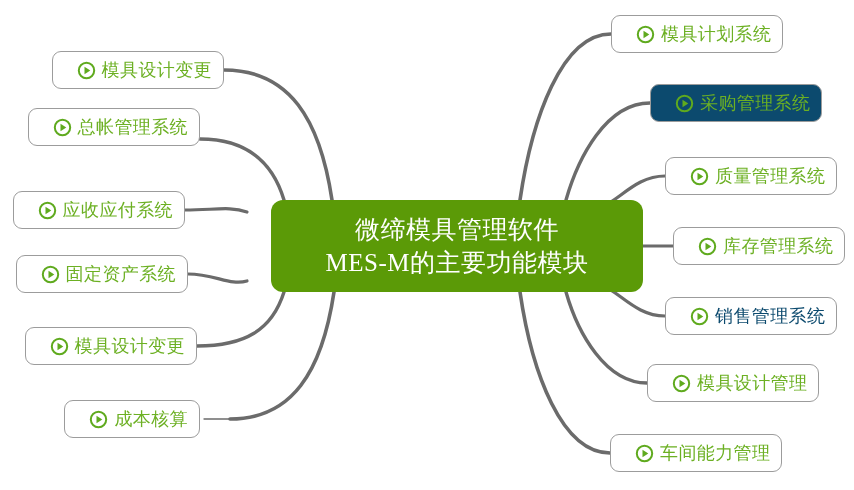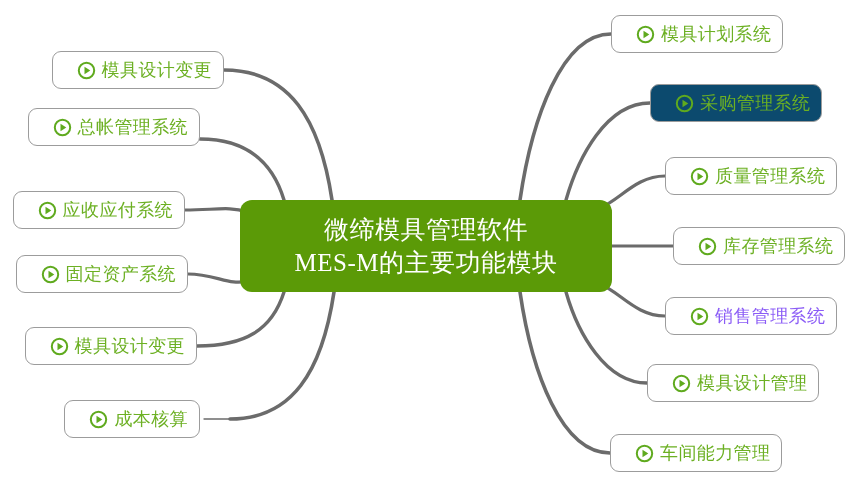--- a/index.html
+++ b/index.html
@@ -28,20 +28,21 @@
   
   #center-node {
     position: absolute;
     box-sizing: border-box;
     display: flex;
     align-items: center;
     justify-content: center;
     text-align: center;
     border-radius: 12px;
     z-index: 5;
+    margin-left: 31px;
   }
   #center-node .center-text {
     font-family: "Liberation Serif", "DejaVu Serif", serif;
     color: #ffffff;
     font-size: 25px;
     line-height: 1.32;
     letter-spacing: 0.5px;
     white-space: pre-line;
     padding: 0 14px;
   }
@@ -200,21 +201,21 @@
             <circle cx="10" cy="10" r="8.1" fill="none" stroke="#5faa1e" stroke-width="2.1"></circle>
             <path d="M 7.9 6.1 L 14 10 L 7.9 13.9 Z" fill="#5faa1e"></path>
           </svg></span>
         <span class="node-label" style="color: rgb(108, 176, 35);">库存管理系统</span>
       </div>
       <div class="branch-node" style="top: 297px; left: 665px; background: rgb(255, 255, 255); border-color: rgb(156, 156, 156);">
         <span class="play-icon"><svg viewBox="0 0 20 20" xmlns="http://www.w3.org/2000/svg">
             <circle cx="10" cy="10" r="8.1" fill="none" stroke="#5faa1e" stroke-width="2.1"></circle>
             <path d="M 7.9 6.1 L 14 10 L 7.9 13.9 Z" fill="#5faa1e"></path>
           </svg></span>
-        <span class="node-label" style="color: #8b5cf6;">销售管理系统</span>
+        <span class="node-label" style="color: #0c4a6e;">销售管理系统</span>
       </div>
       <div class="branch-node" style="top: 364px; left: 647px; background: rgb(255, 255, 255); border-color: rgb(156, 156, 156);">
         <span class="play-icon"><svg viewBox="0 0 20 20" xmlns="http://www.w3.org/2000/svg">
             <circle cx="10" cy="10" r="8.1" fill="none" stroke="#5faa1e" stroke-width="2.1"></circle>
             <path d="M 7.9 6.1 L 14 10 L 7.9 13.9 Z" fill="#5faa1e"></path>
           </svg></span>
         <span class="node-label" style="color: rgb(108, 176, 35);">模具设计管理</span>
       </div>
       <div class="branch-node" style="top: 434px; left: 610px; background: rgb(255, 255, 255); border-color: rgb(156, 156, 156);">
         <span class="play-icon"><svg viewBox="0 0 20 20" xmlns="http://www.w3.org/2000/svg">

